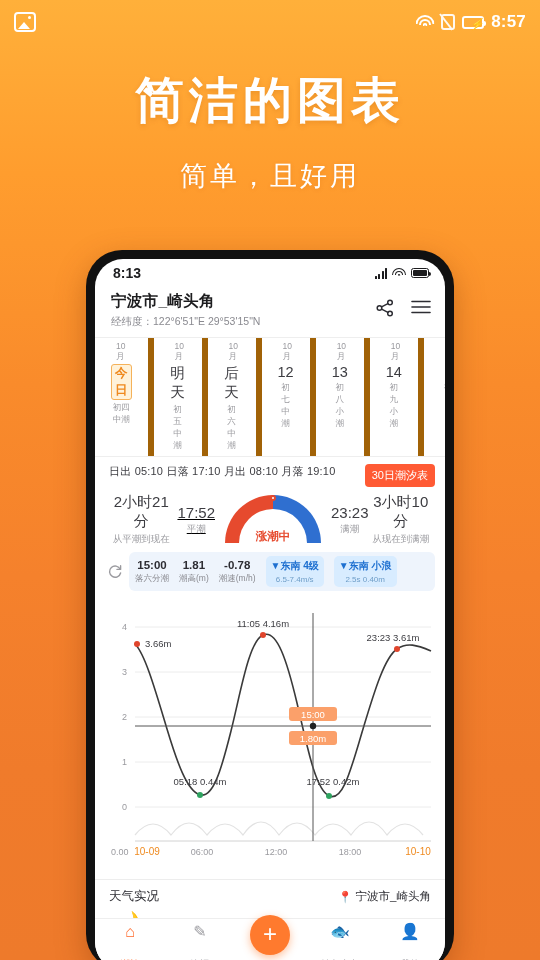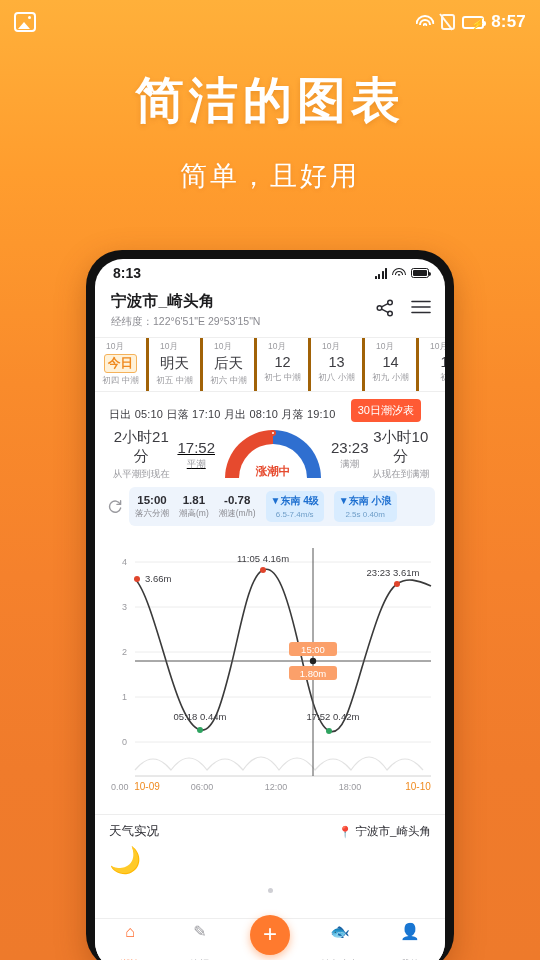--- a/index.html
+++ b/index.html
@@ -100,33 +100,33 @@
   .app-header { display: flex; align-items: flex-start; padding: 4px 14px 4px 16px; }
   .loc-block .loc-name { font-size: 15.5px; font-weight: 700; color: #1d1d1f; letter-spacing: .3px; }
   .loc-block .loc-coord { font-size: 10.5px; color: #8a8a90; margin-top: 3px; }
   .hdr-actions { margin-left: auto; display: flex; align-items: center; gap: 16px; padding-top: 8px; }
   .icon-btn { width: 20px; height: 18px; position: relative; cursor: pointer; }
   .share-ic svg, .menu-ic svg { display: block; }
 
   
   .date-strip { display: flex; border-top: 1px solid #eee; border-bottom: 1px solid #eee; margin-top: 4px; overflow: hidden; }
   .date-cell {
-    flex: 0 0 54px; padding: 3px 6px 4px; text-align: center; border-right: 3px solid #a16207;
+    flex: 0 0 54px; padding: 3px 16px 4px; text-align: center; border-right: 6px solid #a16207;
   }
   .date-cell .m { font-size: 8.5px; color: #9a9a9f; text-align: left; padding-left: 5px; }
   .date-cell .d { font-size: 14.5px; color: #3c3c41; margin-top: 1px; font-weight: 500; }
   .date-cell .l { font-size: 8.5px; color: #9a9a9f; margin-top: 2px; }
   .date-cell.today .d {
     display: inline-block; background: #fff2d9; color: #ef8a1f; border: 1px solid #f5b25a;
     border-radius: 3px; padding: 0 3px; font-size: 12.5px; font-weight: 700;
   }
   .date-cell.plain .d { font-weight: 400; }
 
   
-  .sun-row { display: flex; align-items: flex-end; padding: 7px 24px 6px 14px; }
+  .sun-row { display: flex; align-items: flex-start; padding: 7px 10px 6px 14px; }
   .sun-row .txt { font-size: 11px; color: #3c3c41; letter-spacing: .2px; }
   .tide-table-btn {
     margin-left: auto; background: #ff5a34; color: #fff; font-size: 11px;
     border-radius: 4px; padding: 4px 7px; white-space: nowrap;
   }
 
   
   .gauge-row { display: flex; align-items: center; padding: 0 12px 6px 14px; }
   .g-col { text-align: center; }
   .g-col .big { font-size: 15px; color: #3c3c41; }

